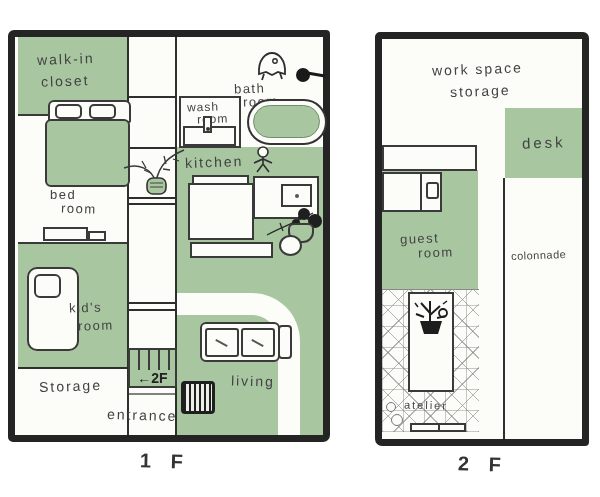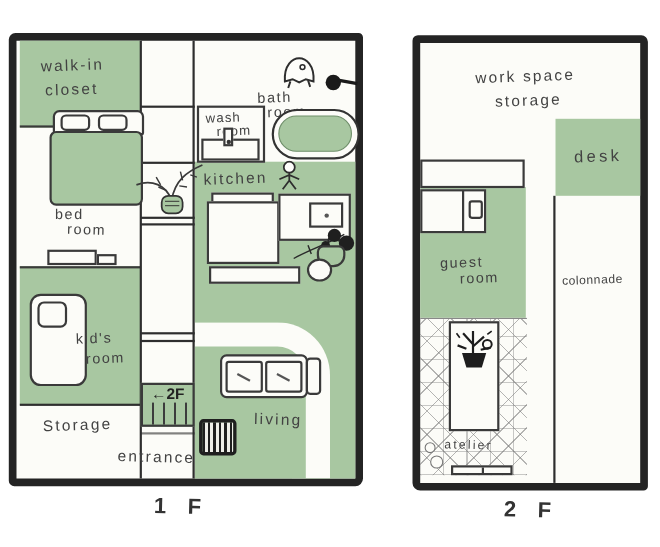--- a/index.html
+++ b/index.html
@@ -21,21 +21,21 @@
   .wall{background:#2e2e2e;}
   .lbl{position:absolute;font-size:13px;letter-spacing:1.5px;color:var(--ink);white-space:nowrap;line-height:1.2;}
   .lbl.big{font-size:14px;letter-spacing:2px;}
   .lbl.sm{font-size:11px;letter-spacing:1px;}
   .tiltL{transform:rotate(-2deg);}
   .tiltR{transform:rotate(1.5deg);}
   .caption{position:absolute;font-size:20px;letter-spacing:7px;color:#333;font-weight:bold;}
   .stairs{background:
       repeating-linear-gradient(90deg, transparent 0 8px, #3c3c3c 8px 10px),
       var(--green);
-    border:2px solid #3a3a3a;display:flex;align-items:flex-start;justify-content:center;}
+    border:2px solid #3a3a3a;display:flex;align-items:flex-end;justify-content:center;}
   .stairs .tag{background:var(--green);padding:0 2px;font-weight:bold;font-size:14px;color:#222;white-space:nowrap;}
   .cushion{position:absolute;background:var(--paper);border:2px solid #3a3a3a;border-radius:3px;}
   .cushion::after{content:"";position:absolute;left:8px;top:12px;width:13px;height:2px;background:#555;transform:rotate(28deg);}
   .tiles{background-color:var(--paper);
     background-image:
       repeating-linear-gradient(45deg, rgba(120,120,120,.55) 0 1px, transparent 1px 15px),
       repeating-linear-gradient(-45deg, rgba(120,120,120,.55) 0 1px, transparent 1px 15px),
       repeating-linear-gradient(0deg, rgba(120,120,120,.4) 0 1px, transparent 1px 21px),
       repeating-linear-gradient(90deg, rgba(120,120,120,.4) 0 1px, transparent 1px 21px);}
   .arrow-line{width:30px;height:3px;background:#2c2c2c;}

